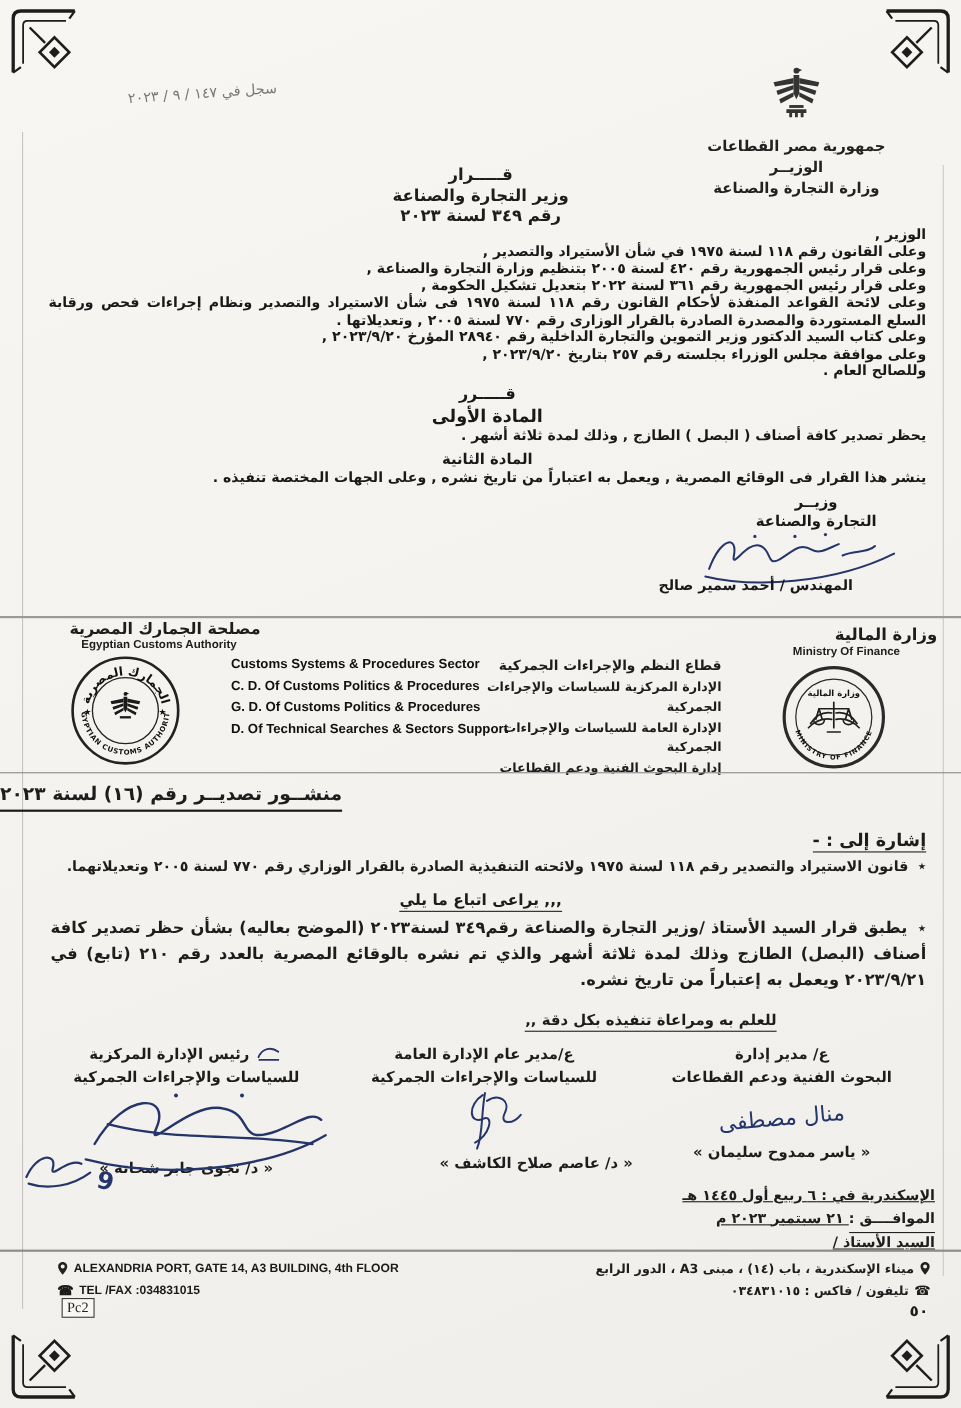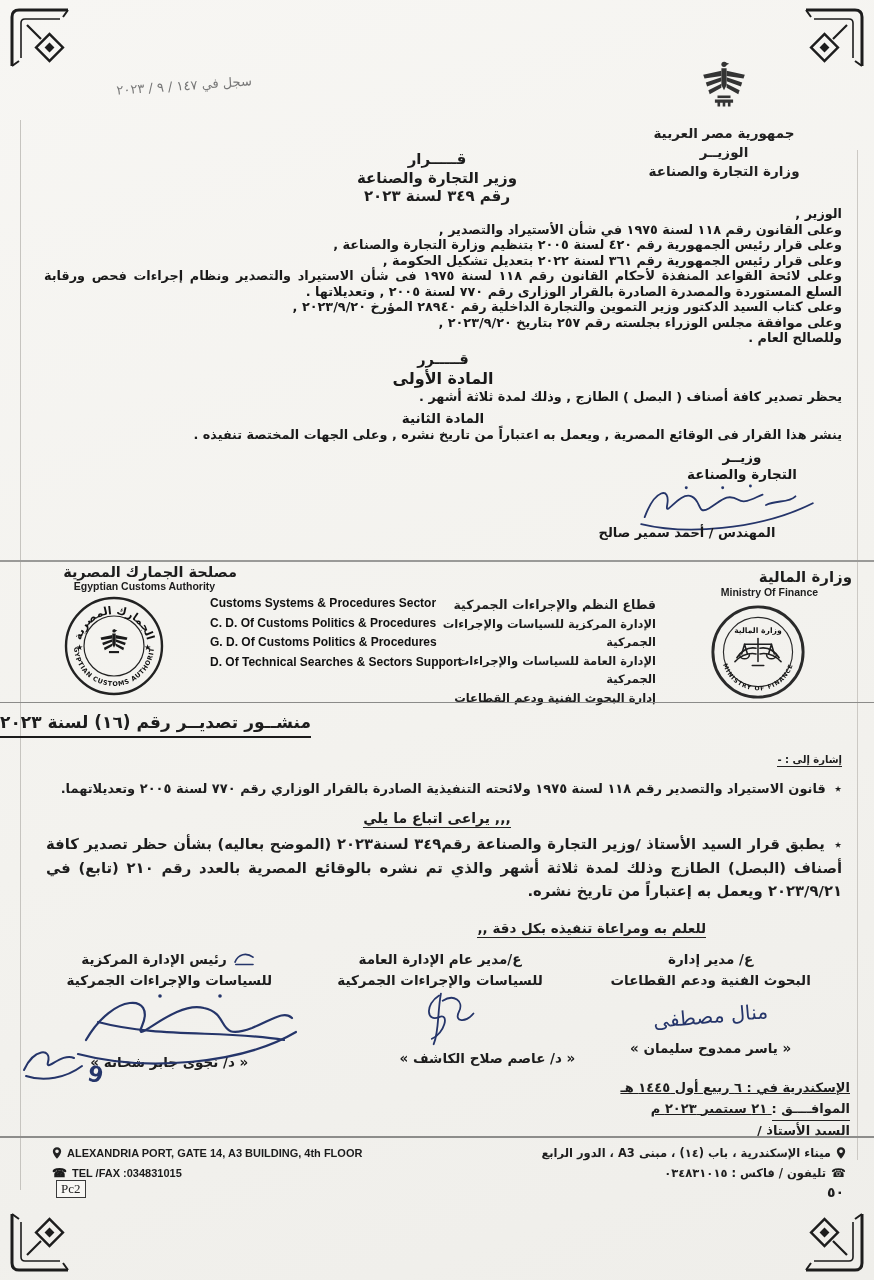--- a/index.html
+++ b/index.html
@@ -56,21 +56,21 @@
   .fin-seal{right:68px;top:604px;}
   .dept-en{left:210px;top:594px;width:268px;font-family:"Liberation Sans",sans-serif;
            font-size:12px;font-weight:bold;color:#111;}
   .dept-en div{line-height:19.5px;}
   .dept-ar{right:218px;top:596px;width:238px;font-size:11.5px;font-weight:600;}
   .dept-ar div{line-height:18.5px;}
   .dept-ar .first{font-size:12.5px;font-weight:bold;}
 
   .circ-title{left:0;right:0;top:712px;text-align:left;}
   .circ-title span{font-size:17px;font-weight:bold;}
-  .ref-label{right:32px;top:754px;font-size:10px;font-weight:bold;}
+  .ref-label{right:32px;top:754px;font-size:16px;font-weight:bold;}
   .ref-line{right:32px;left:40px;top:780px;font-size:13px;font-weight:600;}
   .marker{font-size:14px;font-weight:bold;padding-left:4px;}
   .follow-head{left:0;right:0;top:808px;text-align:center;}
   .follow-head span{font-size:14px;font-weight:bold;}
   .circ-body{left:46px;right:32px;top:832px;font-size:14.8px;font-weight:600;
              line-height:23px;text-align:justify;}
   .closing-note{right:168px;top:920px;font-size:13.5px;font-weight:bold;}
 
   
   .sig-cols{left:34px;right:28px;top:948px;display:flex;direction:rtl;}
@@ -149,21 +149,21 @@
         <path d="M36,18 L8,24 L10,30 L36,26 Z"></path>
         <path d="M36,28 L12,36 L14,42 L36,34 Z"></path>
         <path d="M36,38 L16,48 L18,54 L36,44 Z"></path>
         <path d="M44,18 L72,24 L70,30 L44,26 Z"></path>
         <path d="M44,28 L68,36 L66,42 L44,34 Z"></path>
         <path d="M44,38 L64,48 L62,54 L44,44 Z"></path>
         <rect x="30" y="56" width="20" height="4"></rect>
         <path d="M26,62 h28 v5 h-28 z M30,67 h4 v6 h-4 z M38,67 h4 v6 h-4 z M46,67 h4 v6 h-4 z"></path>
       </g>
     </svg>
-    <div class="lh-line">جمهورية مصر العربية</div>
+    <div class="lh-line">جمهورية مصر القطاعات</div>
     <div class="lh-line">الوزيــر</div>
     <div class="lh-line">وزارة التجارة والصناعة</div>
   </div>
 
   <div class="abs decree-title">
     <div>قـــــرار</div>
     <div>وزير التجارة والصناعة</div>
     <div>رقم ٣٤٩ لسنة ٢٠٢٣</div>
   </div>
 

